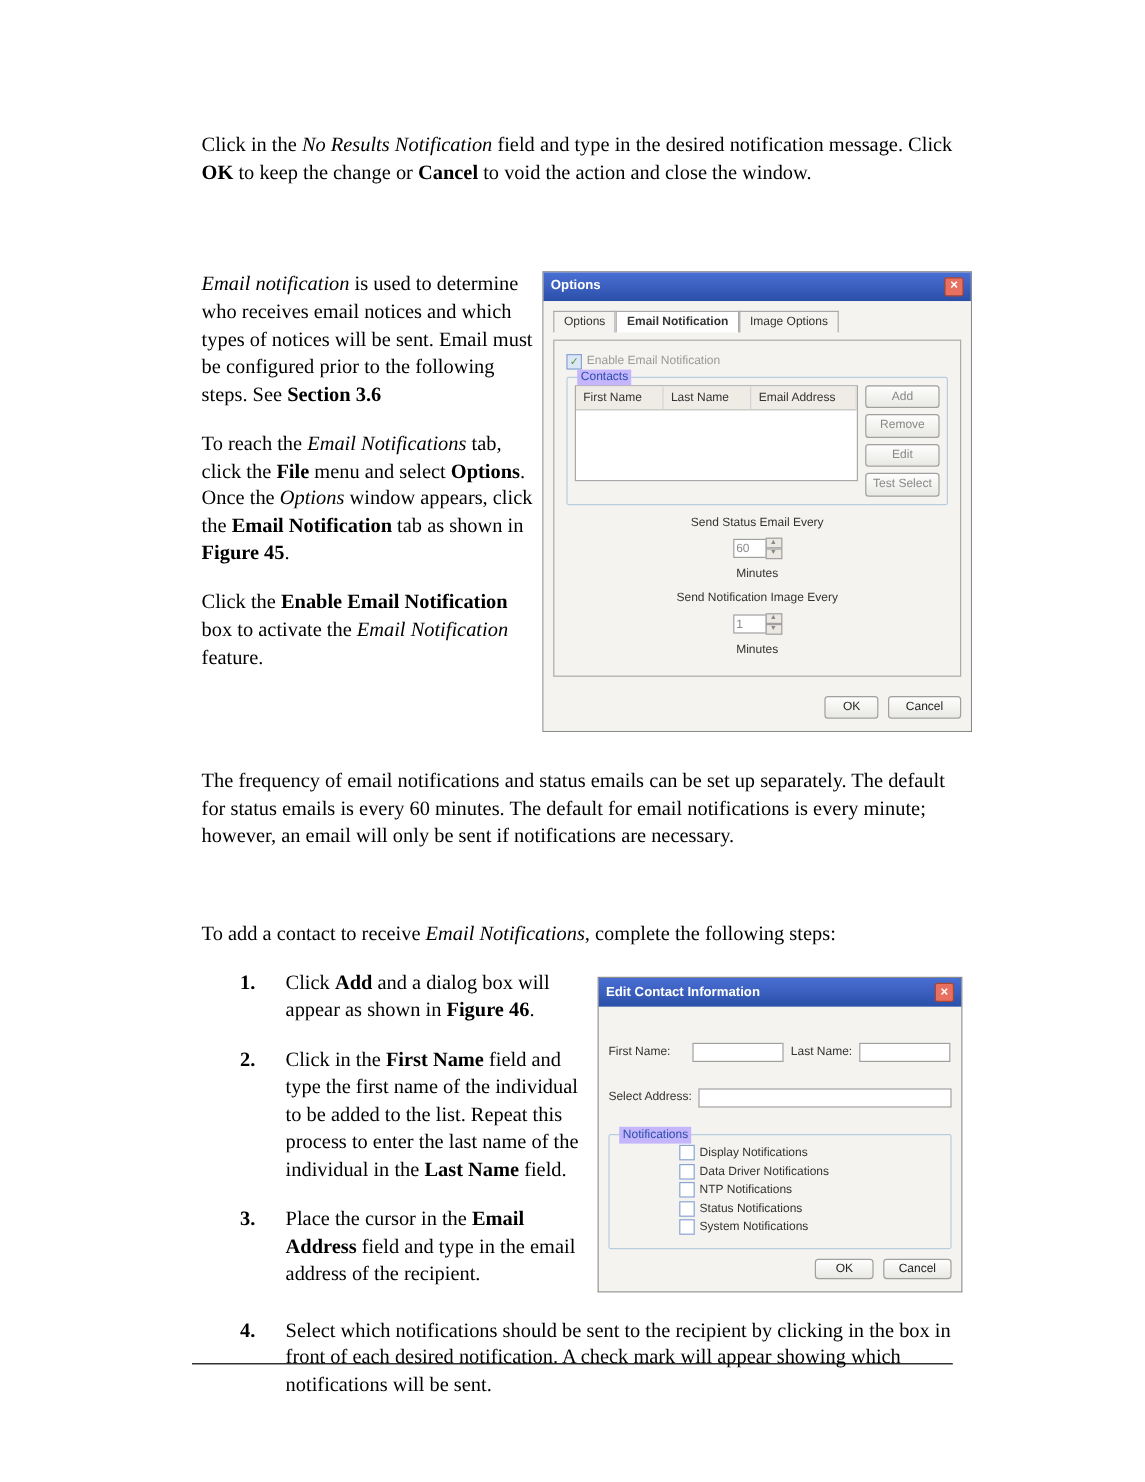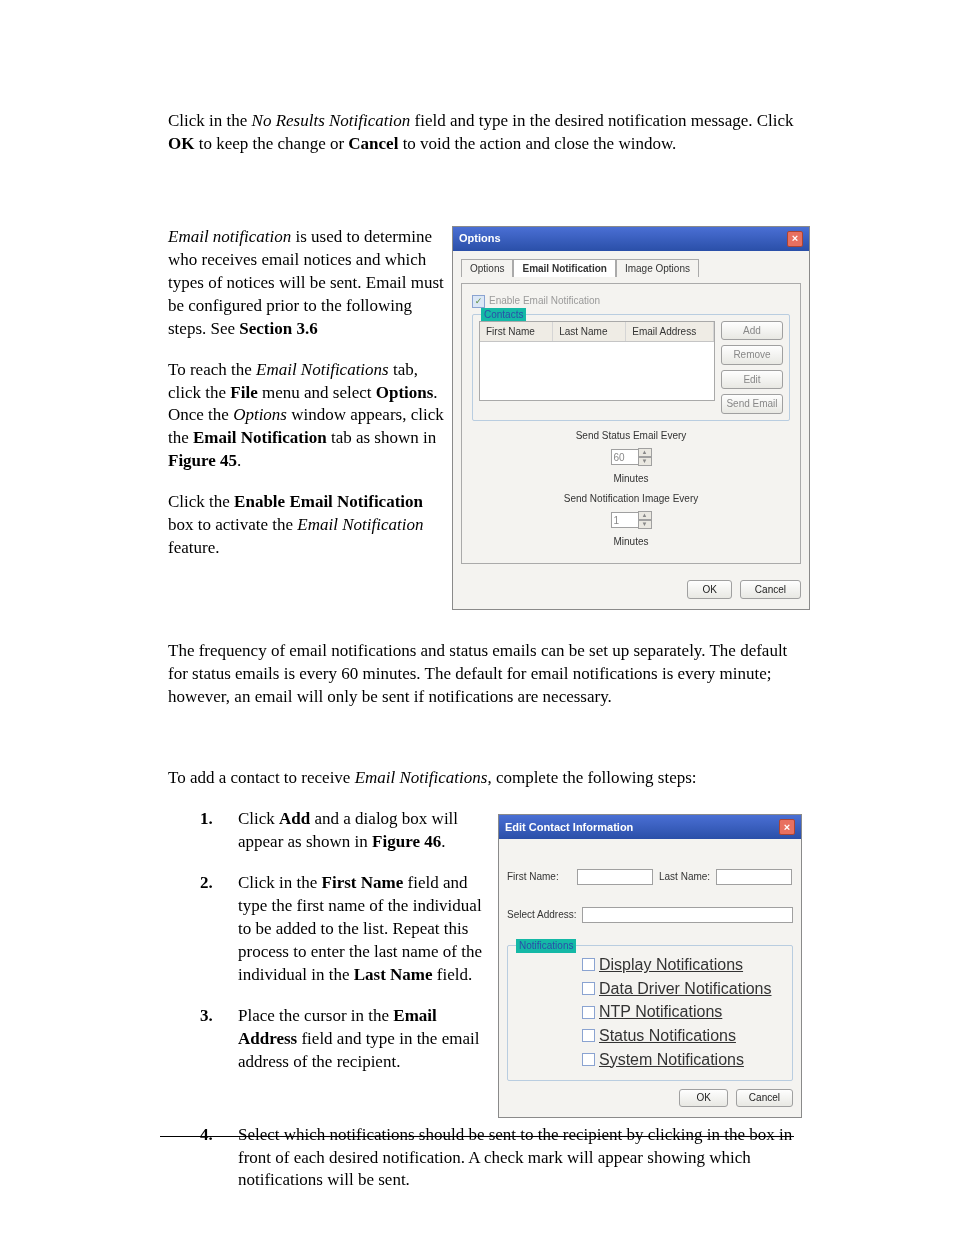--- a/index.html
+++ b/index.html
@@ -116,21 +116,21 @@
   .fieldset {
     border: 1px solid #b9cde0;
     border-radius: 2px;
     margin: 0 0 8px 0;
     padding: 6px 6px 6px 6px;
     position: relative;
   }
   .fieldset > .legend {
     position: absolute;
     top: -7px; left: 8px;
-    background: #14b8a6;
+    background: #c4b5fd;
     padding: 0 3px;
     font-size: 10px;
     color: #2a4fa8;
   }
   .table-wrap {
     display: flex;
     gap: 6px;
   }
   .list {
     flex: 1;
@@ -220,25 +220,25 @@
     background: #fff;
     height: 14px;
     flex: 1;
   }
   .txt.short { width: 74px; flex: none; }
   .notif-list {
     display: flex;
     flex-direction: column;
     gap: 2px;
     padding-left: 58px;
-    font-size: 16px;
+    font-size: 10px;
   }
   .notif-item { display: flex; align-items: center; gap: 4px; }
   .notif-item .chk { background: #fff; border-color: #8aa3d1; color: transparent;}
-  .fieldset.notif { padding: 8px 6px 10px 16px; text-decoration: underline; }
+  .fieldset.notif { padding: 8px 6px 10px 0; }
   .steps-with-fig {
     display: flex;
     gap: 12px;
     align-items: flex-start;
   }
   .steps-with-fig .steps-col { flex: 0 0 318px; }
   .steps-with-fig .fig-col { flex: 1; padding-top: 6px; }
   .bottom-rule {
     position: absolute;
     left: 160px;
@@ -295,21 +295,21 @@
                   <div class="list-head">
                     <div>First Name</div>
                     <div>Last Name</div>
                     <div>Email Address</div>
                   </div>
                 </div>
                 <div class="side-btns">
                   <div class="wbtn">Add</div>
                   <div class="wbtn">Remove</div>
                   <div class="wbtn">Edit</div>
-                  <div class="wbtn">Send Email</div>
+                  <div class="wbtn">Test Select</div>
                 </div>
               </div>
             </div>
             <div class="freq-row">
               <span>Send Status Email Every</span>
               <span class="spin">
                 <input value="60" style="">
                 <span class="spin-btns">
                     <span>▲</span>
                     <span>▼</span>

